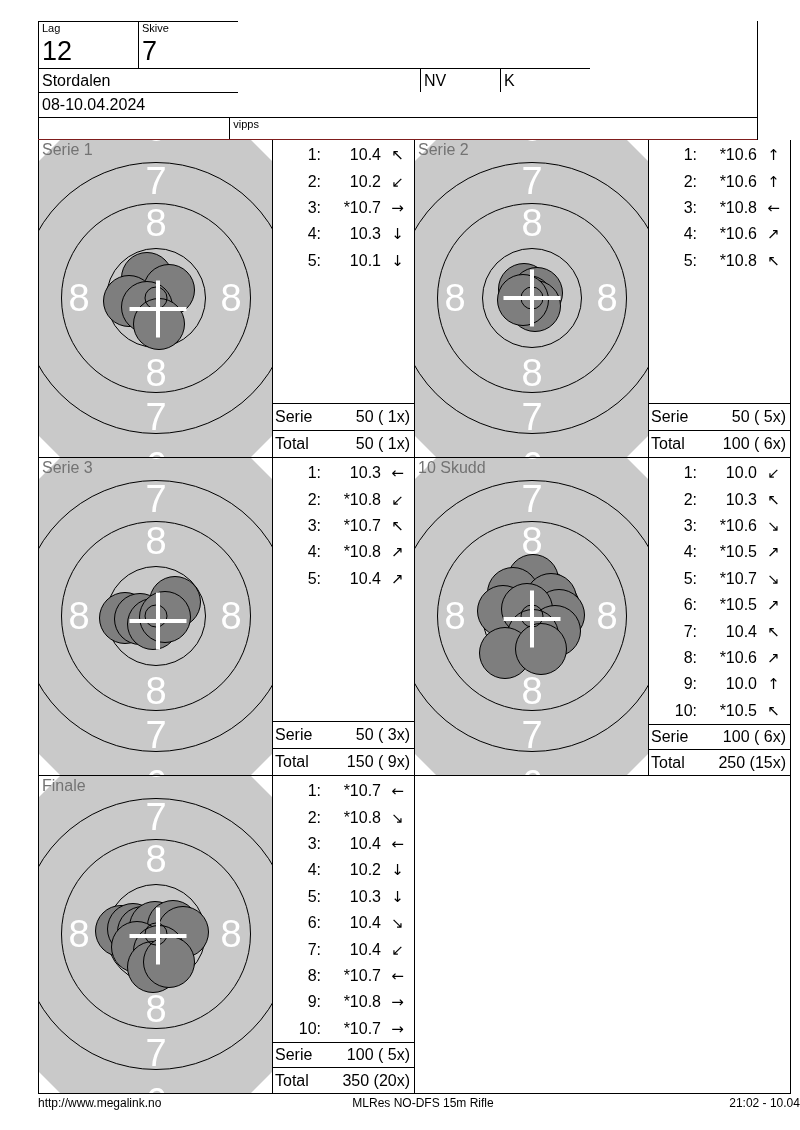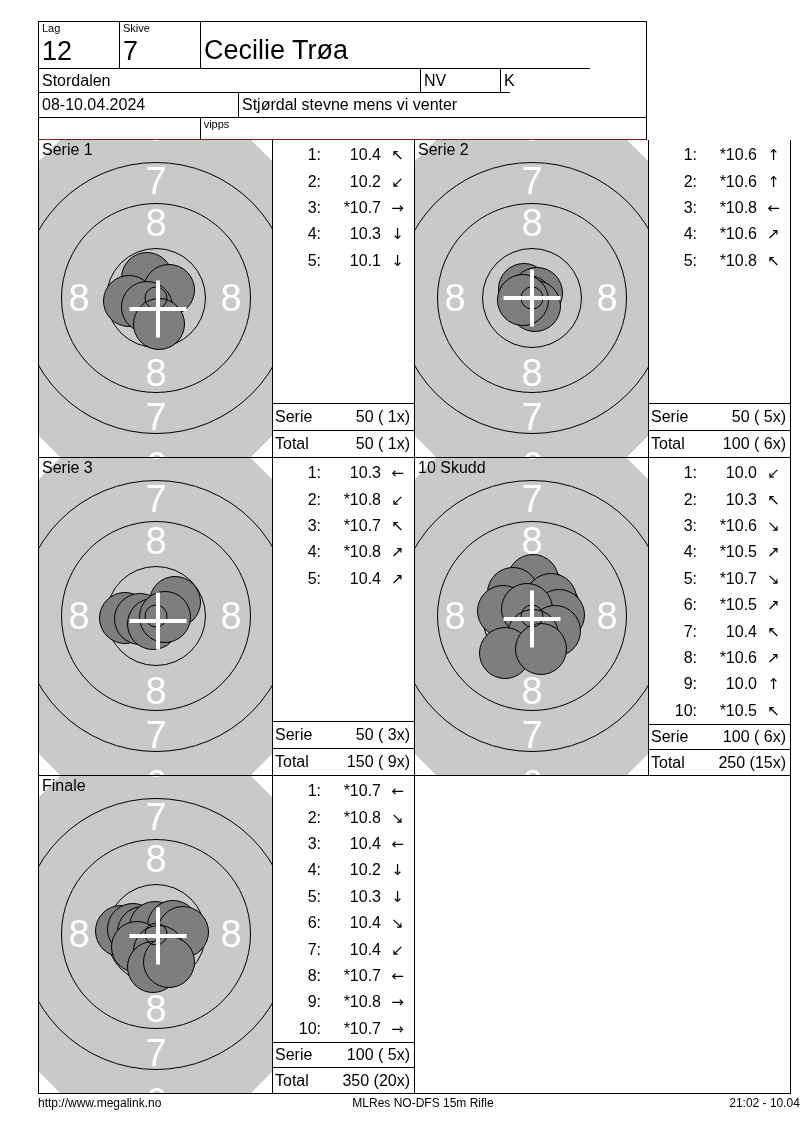--- a/index.html
+++ b/index.html
@@ -1,21 +1,21 @@
 <!DOCTYPE html>
 <html><head>
 <meta charset="utf-8">
 <style>
   html,body { margin:0; padding:0; background:#fff; }
   .page {
     position:relative; width:800px; height:1130px; background:#ffffff;
     font-family:"Liberation Sans", sans-serif; color:#000; overflow:hidden;
   }
   
-  .hdr { position:absolute; left:38px; top:21px; width:609px;
+  .hdr { position:absolute; left:38px; top:21px; width:720px;
          border-right:1px solid #000; border-bottom:6px solid #7f1d1d; box-sizing:border-box; }
   .hrow { display:flex; }
   .hcell { box-sizing:border-box; border-left:1px solid #000; border-top:1px solid #000;
            overflow:hidden; }
   .cell-small { font-size:11px; line-height:11px; padding:1px 0 0 3px; }
   .cell-big { font-size:27px; line-height:30px; padding:2px 0 0 3px; white-space:nowrap; }
   .cell-mid { font-size:16px; line-height:22px; padding:1px 0 0 3px; white-space:nowrap; }
   
   .grid { position:absolute; left:38px; top:140px; width:753px; display:flex; flex-wrap:wrap;
           border-left:1px solid #000; }
@@ -29,21 +29,21 @@
   .paper { position:absolute; inset:0;
            clip-path:polygon(21px 0,212px 0,233px 21px,233px 296px,212px 317px,21px 317px,0 296px,0 21px); }
   .ring { position:absolute; border:1.5px solid #000; border-radius:50%; box-sizing:border-box; }
   .rlabel { position:absolute; transform:translate(-50%,-50%); font-size:38px; line-height:38px; }
   .hole { position:absolute; width:52px; height:52px; border-radius:50%;
           border:1px solid #000; box-sizing:border-box; transform:translate(-50%,-50%); }
   .iring { position:absolute; width:23px; height:23px; border:1.5px solid #000; border-radius:50%;
            box-sizing:border-box; transform:translate(-50%,-50%); }
   .crossH { position:absolute; width:57px; height:4px; background:#fff; transform:translate(-50%,-50%); }
   .crossV { position:absolute; width:4px; height:57px; background:#fff; transform:translate(-50%,-50%); }
-  .tlabel { position:absolute; top:0px; left:3px; font-size:16px; line-height:19px; color:#000000; }
+  .tlabel { position:absolute; top:0px; left:3px; font-size:16px; line-height:19px; color:#737373; }
   
   .shots { flex:0 0 auto; padding-top:2px; }
   .srow { display:flex; height:26.4px; align-items:center; font-size:16px; }
   .sidx { width:48px; text-align:right; }
   .sval { width:60px; text-align:right; white-space:pre; }
   .sarrow { flex:1; text-align:center; font-family:"DejaVu Sans", sans-serif; font-size:15px; }
   .spacer { flex:1; }
   .sumrow { height:27px; box-sizing:border-box; border-top:1px solid #000; display:flex;
             align-items:center; font-size:16px; padding:0 4px 0 2px; }
   .sumlabel { flex:1; }
@@ -61,32 +61,28 @@
   <div class="hdr">
     <div class="hrow">
       <div class="hcell" style="width:100px;height:47px">
         <div class="cell-small">Lag</div>
         <div class="cell-big">12</div>
       </div>
       <div class="hcell" style="width:100px;height:47px">
         <div class="cell-small">Skive</div>
         <div class="cell-big">7</div>
       </div>
-      <div class="hcell" style="width:552px;height:47px">
-        <div class="cell-big" style="padding-top:13px">Cecilie Trøa</div>
-      </div>
     </div>
     <div class="hrow">
       <div class="hcell cell-mid" style="width:382px;height:24px">Stordalen</div>
       <div class="hcell cell-mid" style="width:80px;height:24px">NV</div>
       <div class="hcell cell-mid" style="width:90px;height:24px">K</div>
     </div>
     <div class="hrow">
       <div class="hcell cell-mid" style="width:200px;height:25px">08-10.04.2024</div>
-      <div class="hcell cell-mid" style="width:272px;height:25px">Stjørdal stevne mens vi venter</div>
     </div>
     <div class="hrow">
       <div class="hcell" style="width:200px;height:22px"></div>
       <div class="hcell cell-small" style="width:552px;height:22px">vipps</div>
     </div>
   </div>
 
   <div class="grid">
       <div class="tcell">
         <div class="paper" style="background: rgb(201, 201, 201);">

